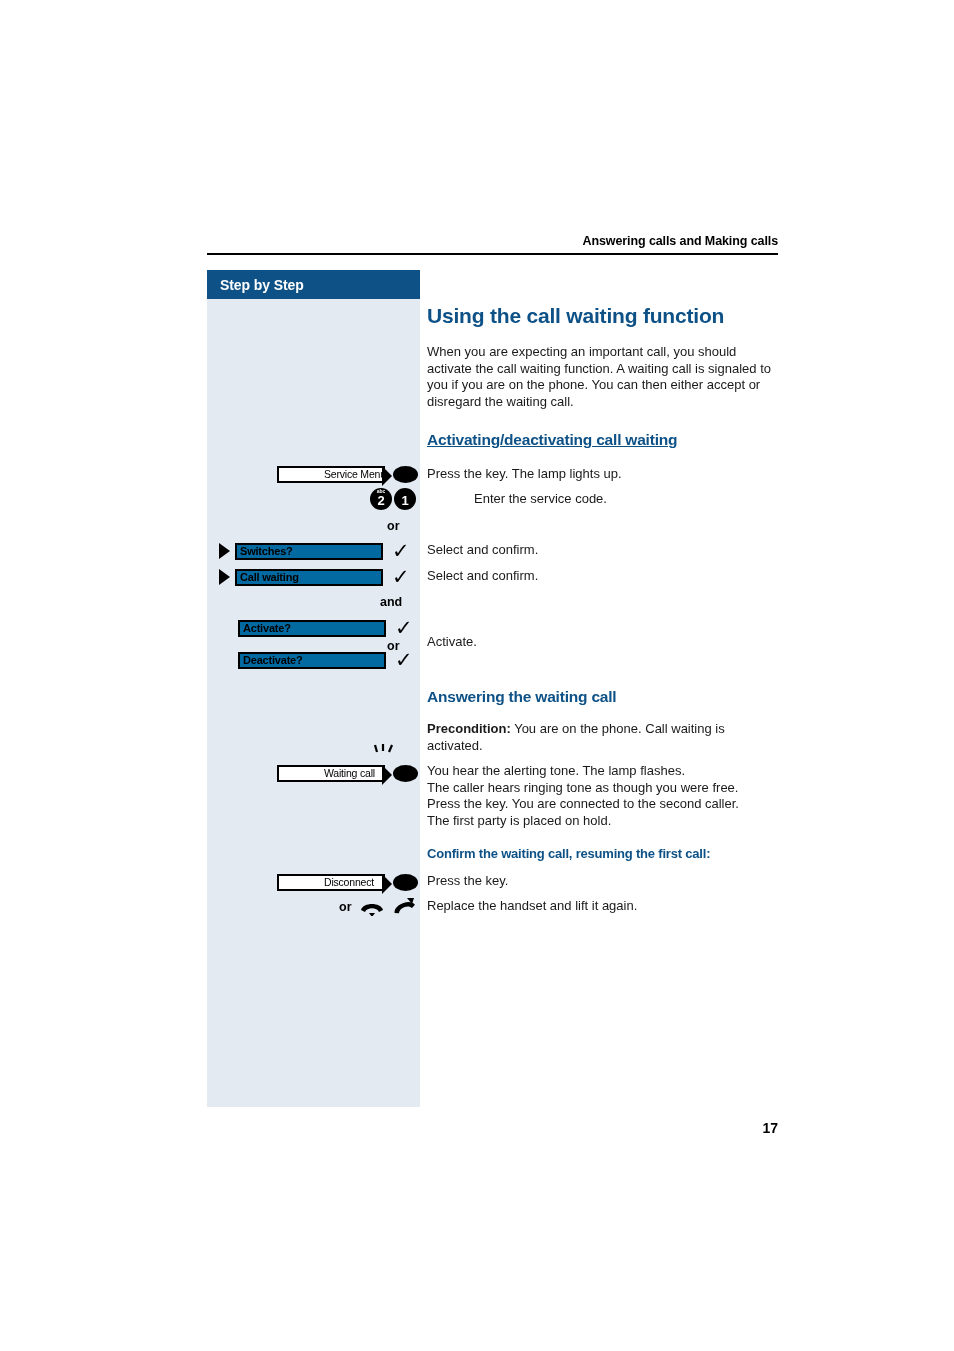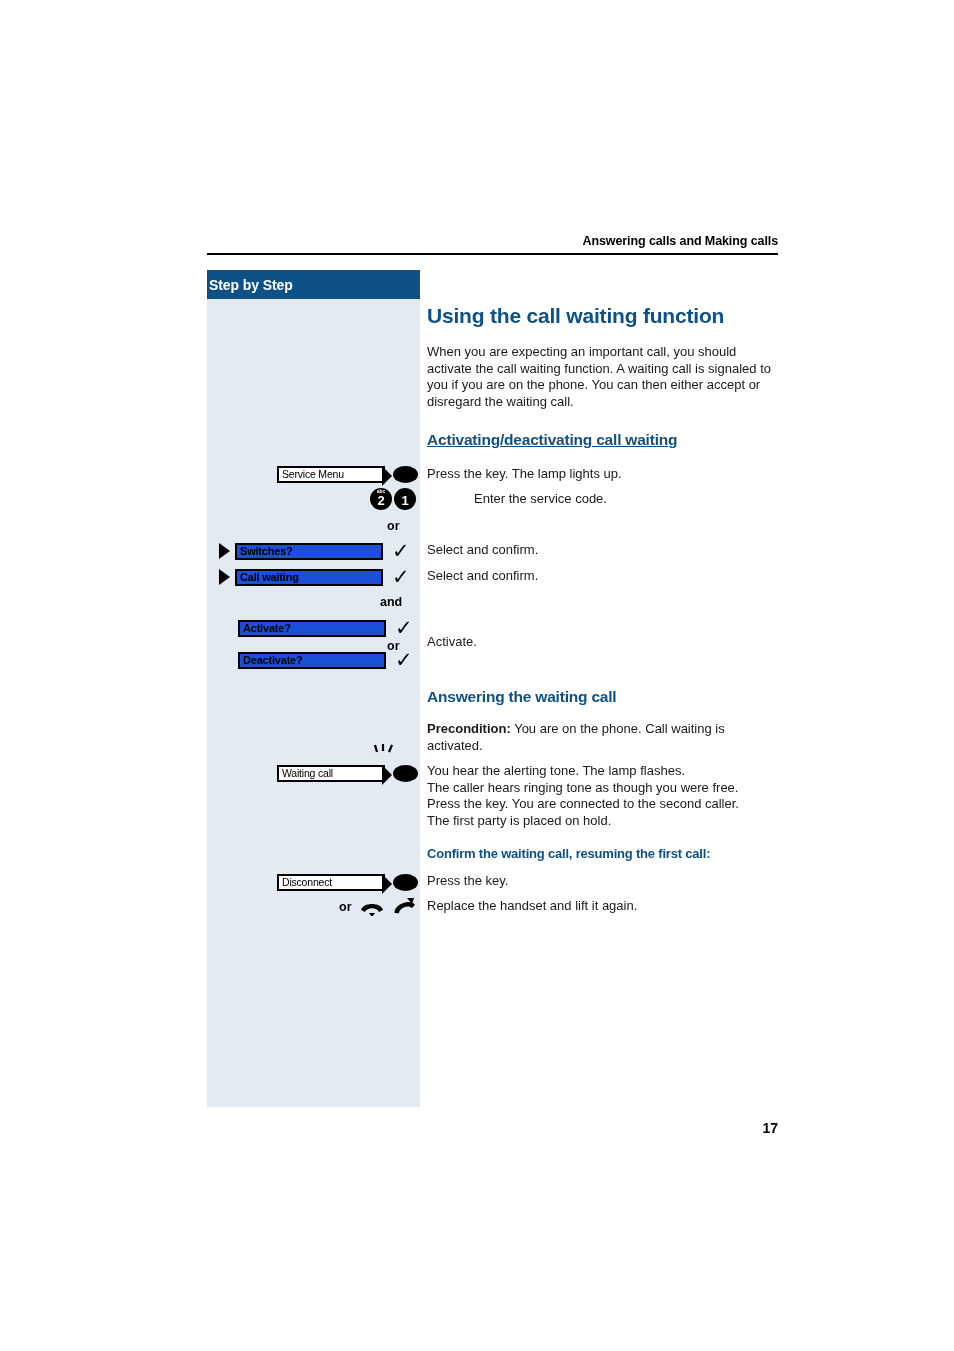--- a/index.html
+++ b/index.html
@@ -50,21 +50,21 @@
     height: 29px;
     background: #0d5186;
     display: flex;
     align-items: center;
   }
   #sidebar-header-label {
     color: #ffffff;
     font-size: 14px;
     font-weight: bold;
     letter-spacing: -0.1px;
-    padding-left: 2px;
+    padding-left: 13px;
   }
 
   
   .srow {
     position: absolute;
     display: flex;
     align-items: center;
     height: 22px;
   }
 
@@ -72,23 +72,24 @@
   .dispbox {
     position: relative;
     height: 17px;
     box-sizing: border-box;
     display: flex;
     align-items: center;
   }
   .dispbox-white {
     background: #ffffff;
     border: 2px solid #000;
+    padding-left: 42px;
   }
   .dispbox-gray {
-    background: #1d4ed8;
+    background: #0369a1;
     border: 2px solid #000;
   }
   .dispbox-label {
     font-size: 10.5px;
     color: #000;
     padding-left: 3px;
     white-space: nowrap;
     letter-spacing: -0.2px;
   }
   .dispbox-label.bold { font-weight: bold; font-size: 11px; }

